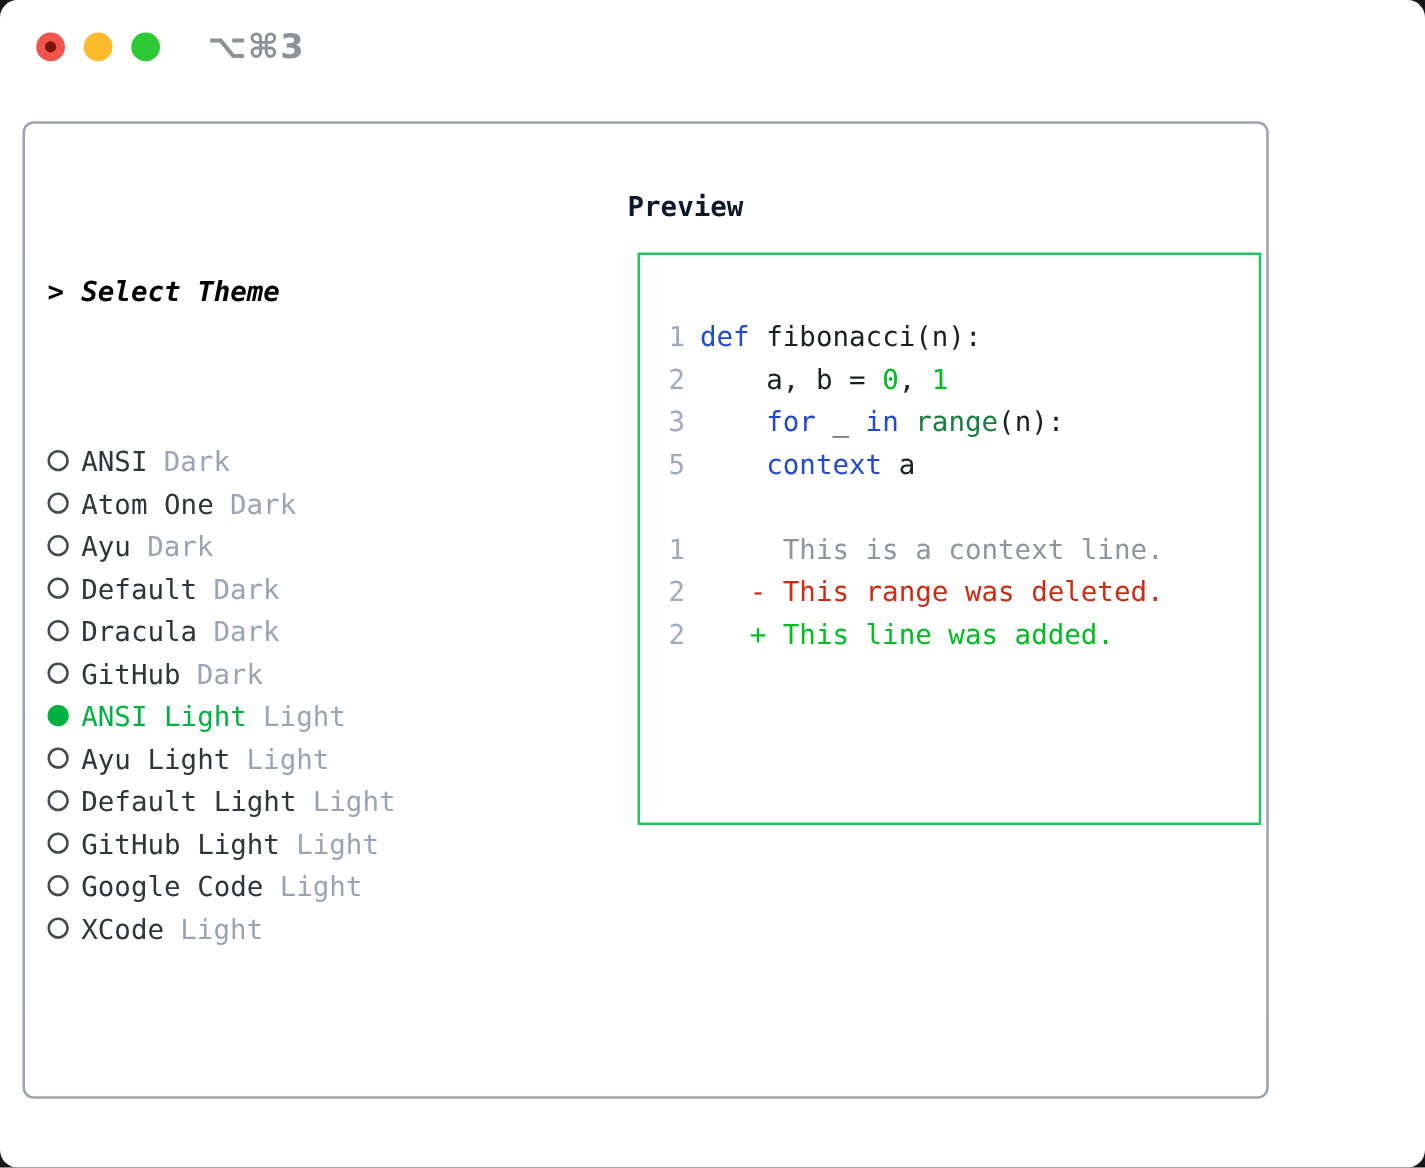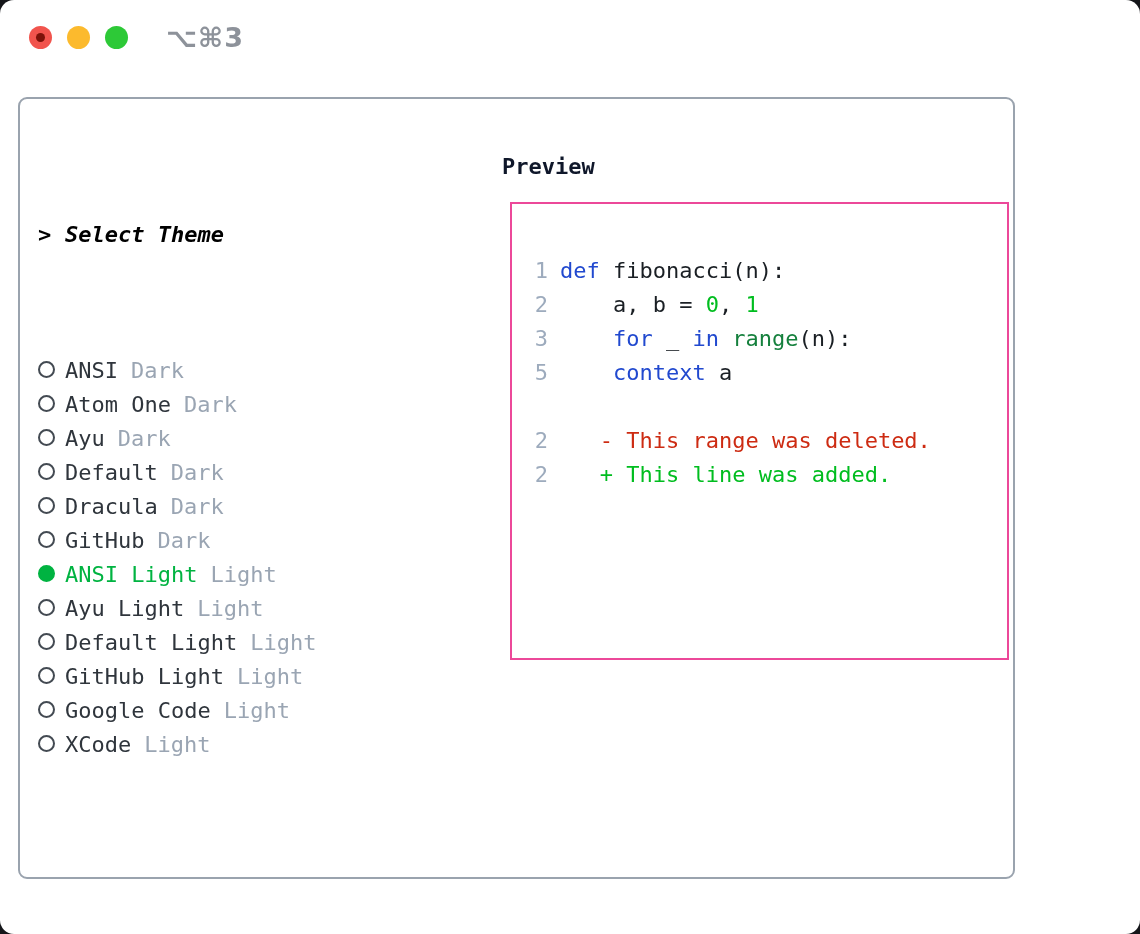--- a/index.html
+++ b/index.html
@@ -47,21 +47,21 @@
   .row.selected .label { color:#00b341; }
   .tag { color:#9aa5b3; margin-left:13px; }
 
   
   .preview-title {
     position:absolute; left:482px; top:51px; height:34px; line-height:34px;
     font-size:22px; font-weight:bold; color:#0f172a;
   }
   .preview-box {
     position:absolute; left:490px; top:103px; width:473px; height:404px;
-    border:2px solid #ec4899; background:#fff;
+    border:2px solid #22c55e; background:#fff;
     padding-top:50px; padding-left:22px; box-sizing:content-box; overflow:hidden;
   }
   .code-line { height:34px; line-height:34px; font-size:22px; white-space:pre; color:#1a1f24; }
   .lineno { display:inline-block; width:14px; margin-right:12px; text-align:right; color:#9dabbd; }
   .tok-kw  { color:#2149cf; }
   .tok-fn  { color:#15803d; }
   .tok-num { color:#00bd1f; }
   .tok-plain { color:#1a1f24; }
   .tok-ctx { color:#8e959e; }
   .tok-del { color:#cd2b12; }
@@ -102,18 +102,19 @@
 
     <div class="preview-title">Preview</div>
 
     <div class="preview-box" id="preview-code">
 
     <div class="code-line"><span class="lineno">1</span><span class="tok-kw">def</span><span class="tok-plain"> fibonacci(n):</span></div>
         <div class="code-line"><span class="lineno">2</span><span class="tok-plain">    a, b = </span><span class="tok-num">0</span><span class="tok-plain">, </span><span class="tok-num">1</span></div>
         <div class="code-line"><span class="lineno">3</span><span class="tok-plain">    </span><span class="tok-kw">for</span><span class="tok-plain"> _ </span><span class="tok-kw">in</span><span class="tok-plain"> </span><span class="tok-fn">range</span><span class="tok-plain">(n):</span></div>
         <div class="code-line"><span class="lineno">5</span><span class="tok-plain">    </span><span class="tok-kw">context</span><span class="tok-plain"> a</span></div>
         <div class="code-line"><span class="lineno"></span></div>
+        <div class="code-line"><span class="lineno">1</span><span class="tok-ctx">     This is a context line.</span></div>
         <div class="code-line"><span class="lineno">2</span><span class="tok-del">   - This range was deleted.</span></div>
         <div class="code-line"><span class="lineno">2</span><span class="tok-add">   + This line was added.</span></div>
       </div>
 
   </div>
 </div>
 
 </body></html>

